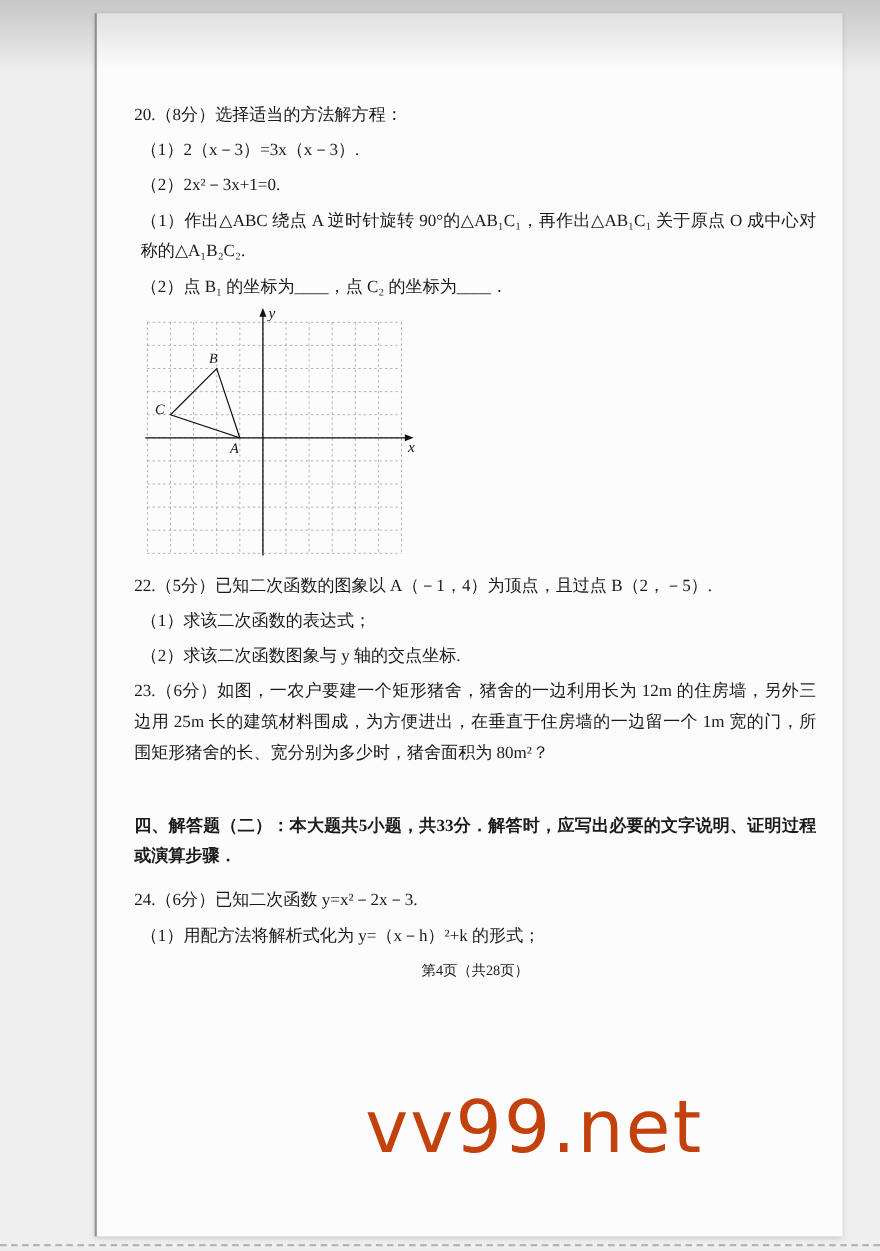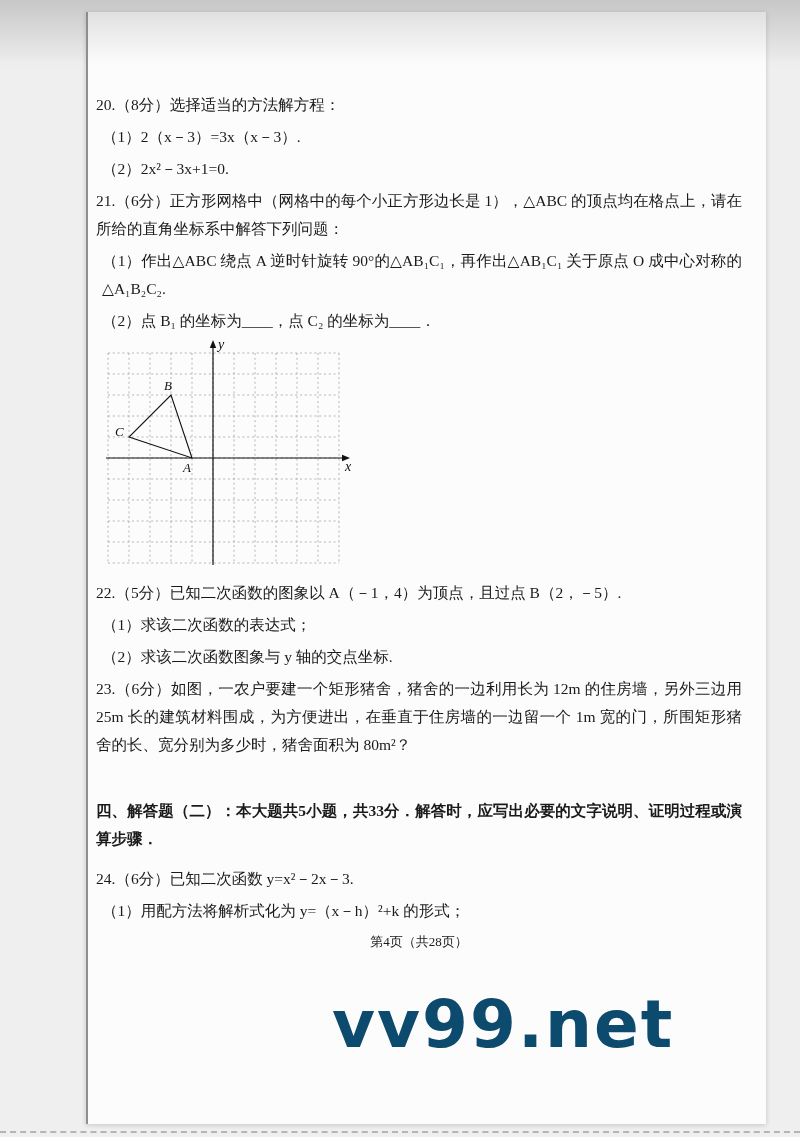--- a/index.html
+++ b/index.html
@@ -11,32 +11,32 @@
   .page {
     position:absolute; left:86px; top:12px; width:678px; height:1112px;
     background:#fcfcfc; border-left:2px solid #8f8f8f;
     box-shadow:0 1px 5px rgba(0,0,0,.18);
   }
   .top-shade {
     position:absolute; left:0; top:0; width:800px; height:64px; z-index:6;
     background:linear-gradient(rgba(130,130,130,.28), rgba(130,130,130,0));
     pointer-events:none;
   }
-  .content { position:relative; z-index:2; padding:76px 24px 0 8px; }
+  .content { position:relative; z-index:2; padding:76px 24px 0 34px; }
   .q { margin:0 0 4px 0; font-size:15.5px; line-height:28px; text-align:justify; }
   .sub { padding-left:6px; }
   .t { margin-top:3px; }
   .section-heading { font-weight:bold; margin-top:38px; margin-bottom:12px; }
   .fig { margin:4px 0 8px 8px; line-height:0; }
   .fig23 { margin:6px 0 2px 6px; line-height:0; }
   .footer { margin-top:8px; text-align:center; font-size:13px; line-height:18px;font-family:Liberation Serif, serif; }
   .watermark {
     position:absolute; left:244px; top:974px; z-index:1;
     font-family:"DejaVu Sans","Liberation Sans",sans-serif;
-    font-size:66px; font-weight:bold; letter-spacing:2px; color:#0c4a6e;
+    font-size:66px; font-weight:normal; letter-spacing:2px; color:#c2410c;
     user-select:none; white-space:nowrap;
   }
   .cut-line { position:absolute; left:0; top:1131px; width:800px; border-top:2px dashed #b5b5b5; z-index:7; }
   svg text { font-family:"Liberation Serif","DejaVu Serif",serif; }
   .axis-label { font-style:italic; font-size:14px; fill:#111; }
   .vtx-label { font-style:italic; font-size:13px; fill:#111; }
   .wall-label { font-size:13px; font-weight:bold; fill:#111; }
   .door-label { font-style:italic; font-size:12px; fill:#111; }
 </style>
 </head>
@@ -47,21 +47,20 @@
 
   <div class="page">
     <div class="watermark">vv99.net</div>
 
     <div class="content">
 
       <p class="q t">20.（8分）选择适当的方法解方程：</p>
       <p class="q sub">（1）2（x－3）=3x（x－3）.</p>
       <p class="q sub">（2）2x²－3x+1=0.</p>
 
-      <p class="q t">21.（6分）正方形网格中（网格中的每个小正方形边长是 1），△ABC 的顶点均在格点上，请在所给的直角坐标系中解答下列问题：</p>
       <p class="q sub">（1）作出△ABC 绕点 A 逆时针旋转 90°的△AB₁C₁，再作出△AB₁C₁ 关于原点 O 成中心对称的△A₁B₂C₂.</p>
       <p class="q sub">（2）点 B₁ 的坐标为____，点 C₂ 的坐标为____．</p>
 
       <figure class="fig" style="margin-left:8px;">
         <svg width="252" height="232" viewBox="0 0 252 232">
 
           <path d="M4 14V224M25 14V224M46 14V224M67 14V224M88 14V224M109 14V224M130 14V224M151 14V224M172 14V224M193 14V224M214 14V224M235 14V224M4 14H235M4 35H235M4 56H235M4 77H235M4 98H235M4 119H235M4 140H235M4 161H235M4 182H235M4 203H235M4 224H235" stroke="#979797" stroke-width="0.7" stroke-dasharray="2 2.8" fill="none"></path>
 
           <path d="M109 226V7" stroke="#111" stroke-width="1.2" fill="none"></path>
           <polygon points="109,1 105.8,9 112.2,9" fill="#111"></polygon>

